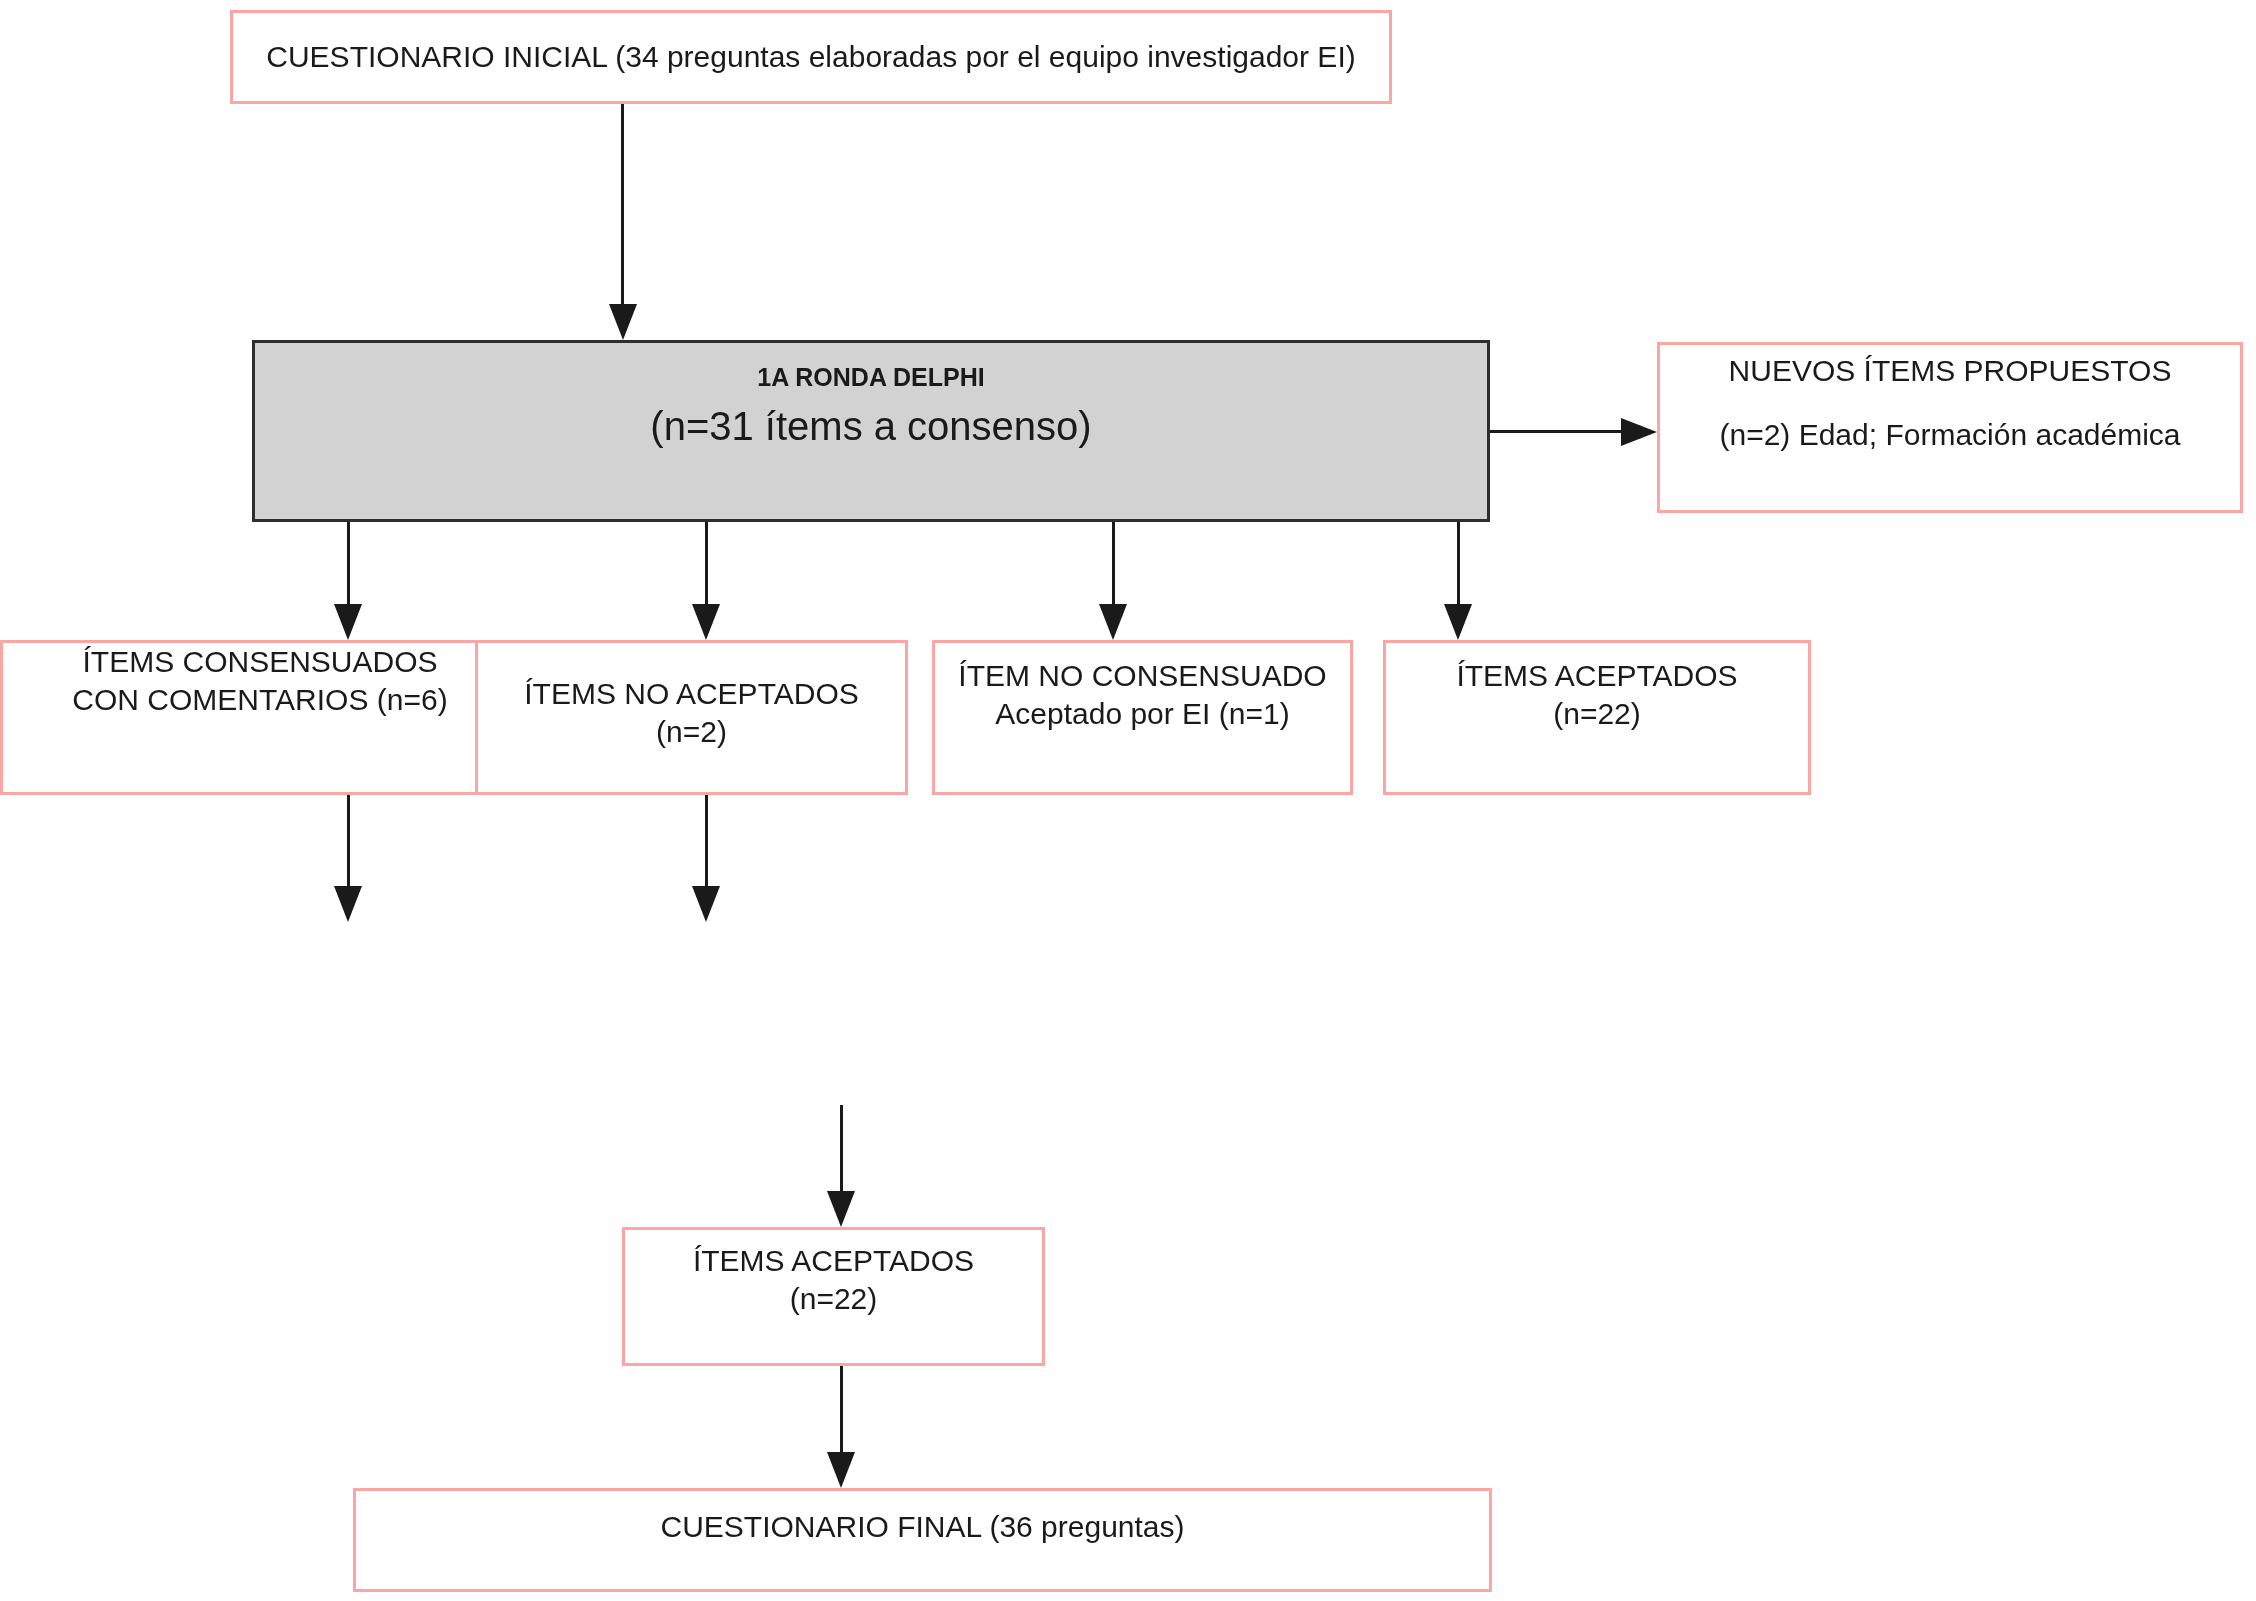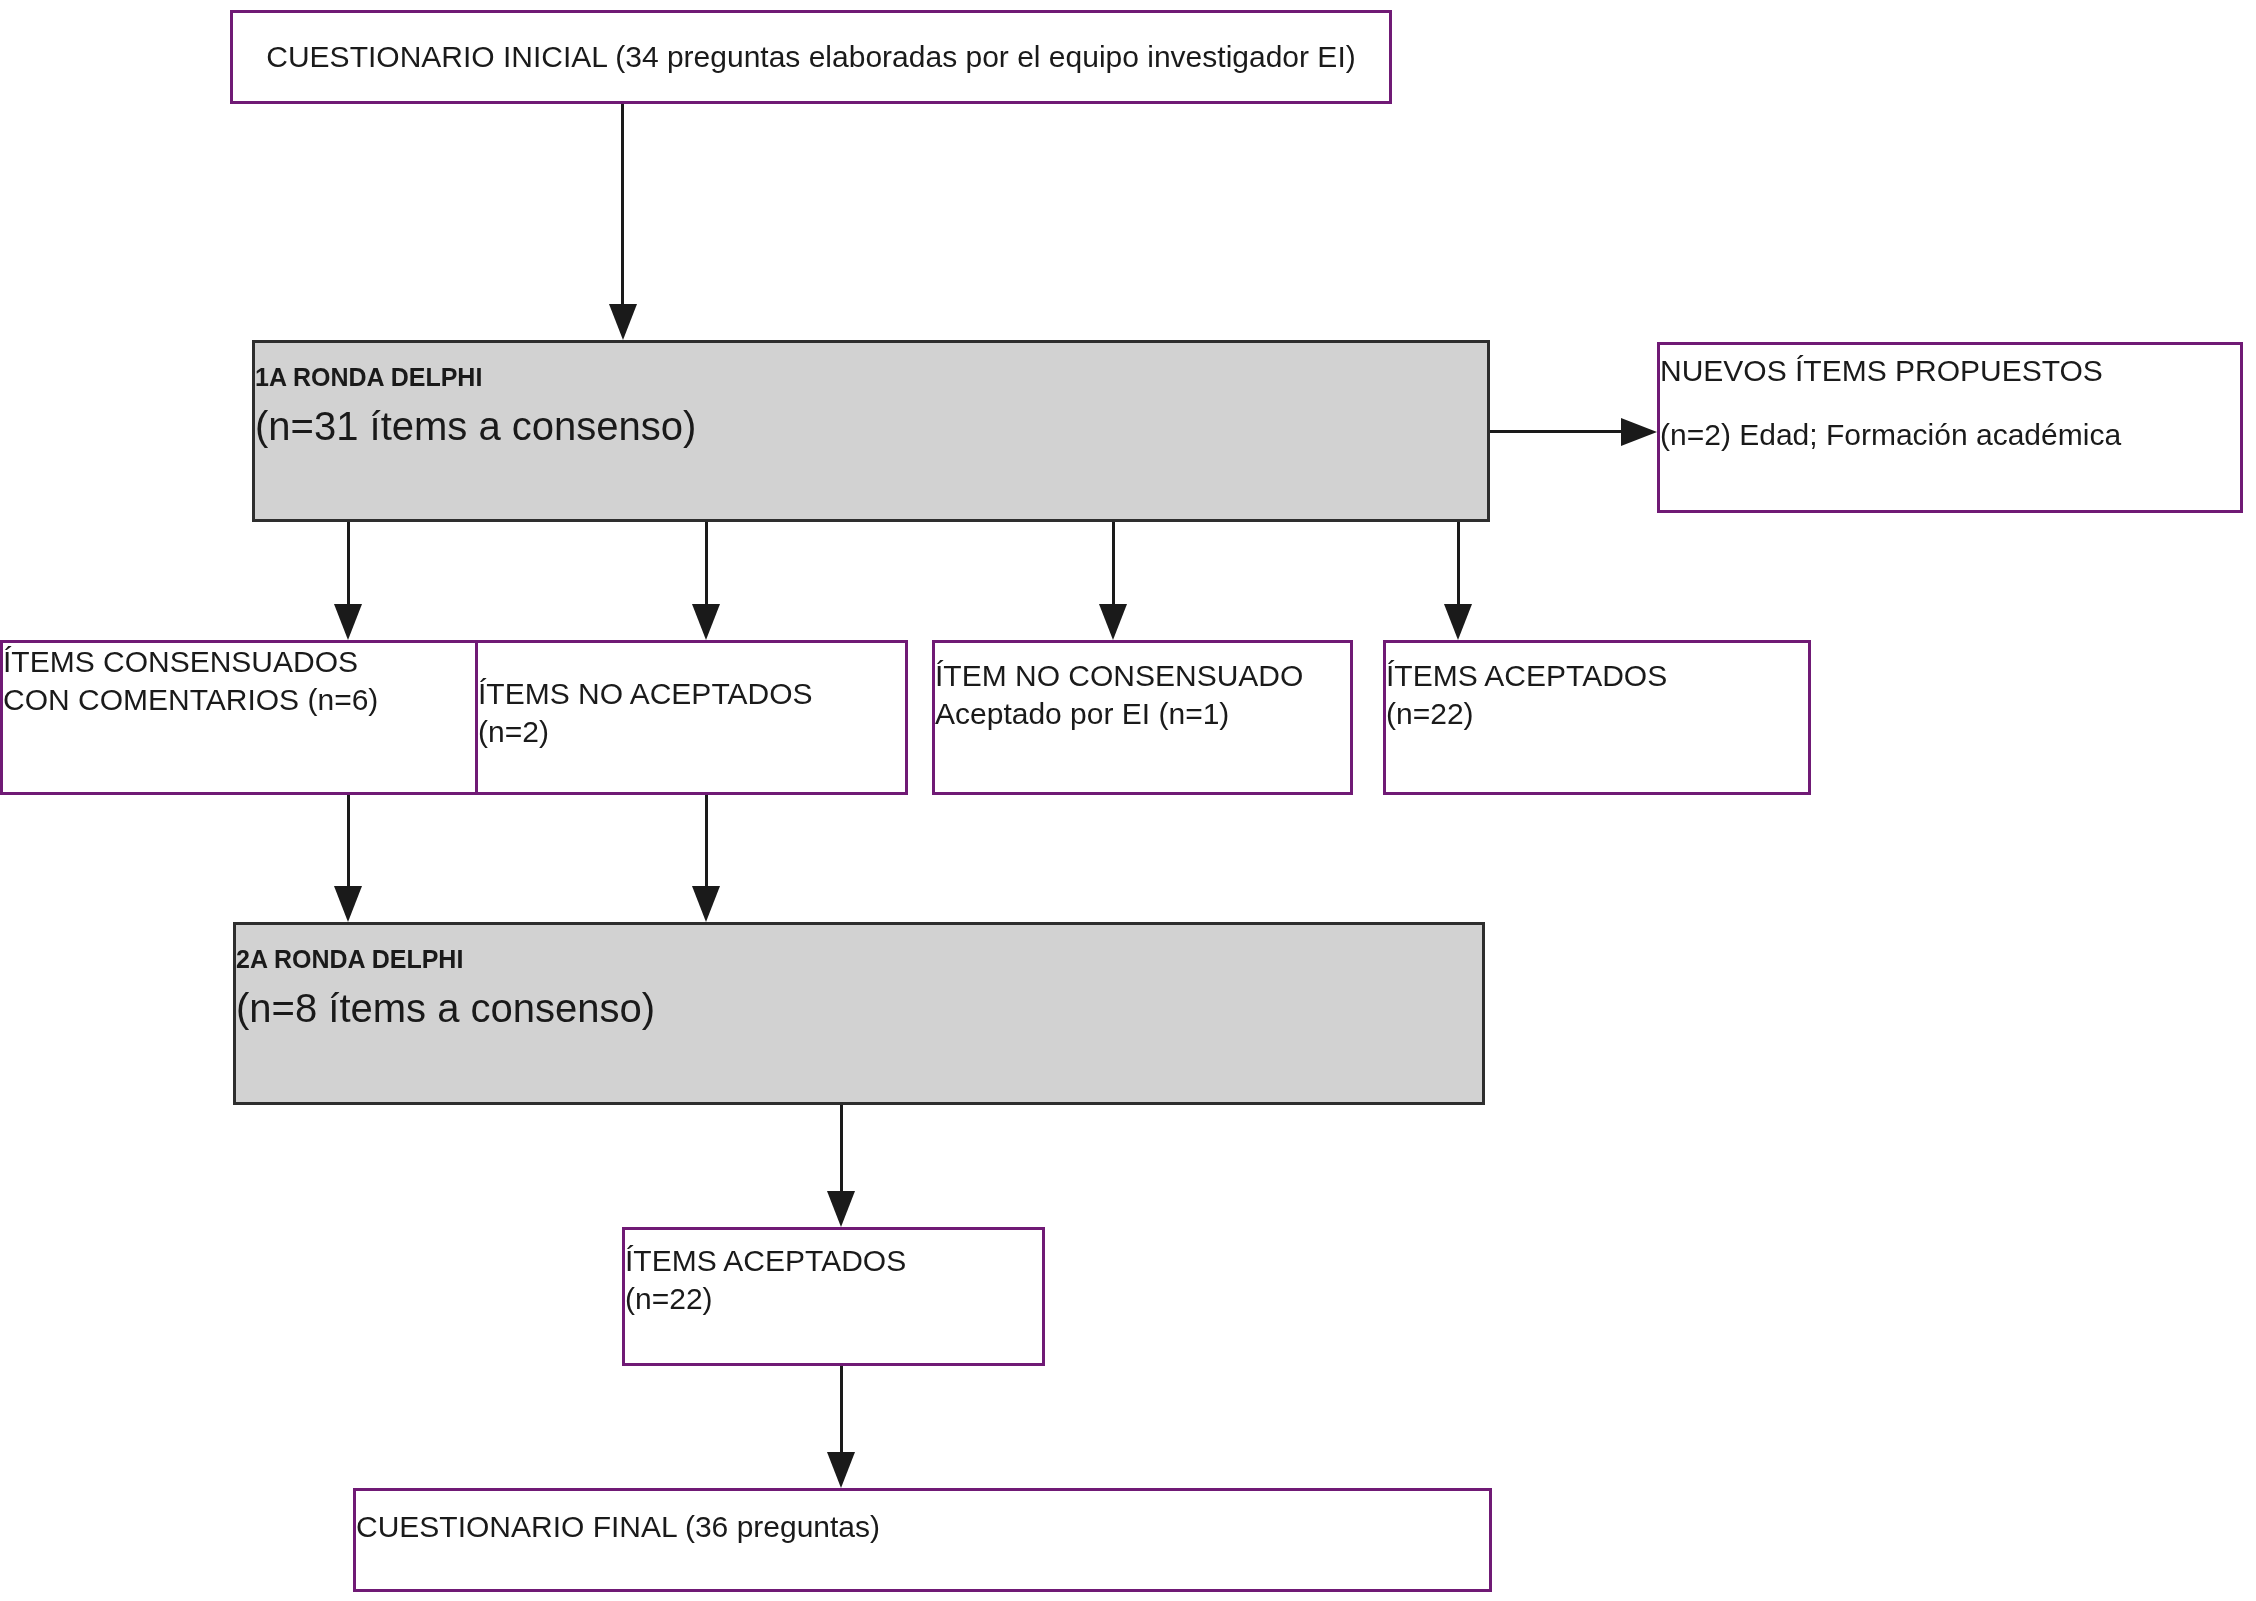--- a/index.html
+++ b/index.html
@@ -11,23 +11,23 @@
     position: relative;
     width: 2256px;
     height: 1601px;
     background: #ffffff;
     font-family: "Liberation Sans", "DejaVu Sans", sans-serif;
     color: #1a1a1a;
   }
   .box {
     position: absolute;
     box-sizing: border-box;
-    border: 3px solid #701a75;
+    border: 3px solid #fca5a5;
     background: #ffffff;
-    text-align: left;
+    text-align: center;
     font-size: 30px;
     line-height: 38px;
   }
   .box.gray {
     background: #d2d2d2;
     border-color: #2e2e2e;
   }
   .box .title {
     font-weight: bold;
     font-size: 25px;
@@ -137,24 +137,20 @@
     <div class="tline">ÍTEMS ACEPTADOS</div>
     <div class="tline">(n=22)</div>
   </div>
 
   <div class="vline" style="left:347px; top:795px; height:91px;"></div>
   <div class="arrow-down" style="left:334px; top:886px;"></div>
 
   <div class="vline" style="left:705px; top:795px; height:91px;"></div>
   <div class="arrow-down" style="left:692px; top:886px;"></div>
 
-  <div class="box gray" id="n-round2">
-    <div class="title">2A RONDA DELPHI</div>
-    <div class="subtitle">(n=8 ítems a consenso)</div>
-  </div>
 
   <div class="vline" style="left:840px; top:1105px; height:86px;"></div>
   <div class="arrow-down" style="left:827px; top:1191px;"></div>
 
   <div class="box" id="n-aceptados-r2">
     <div class="tline">ÍTEMS ACEPTADOS</div>
     <div class="tline">(n=22)</div>
   </div>
 
   <div class="vline" style="left:840px; top:1366px; height:86px;"></div>

